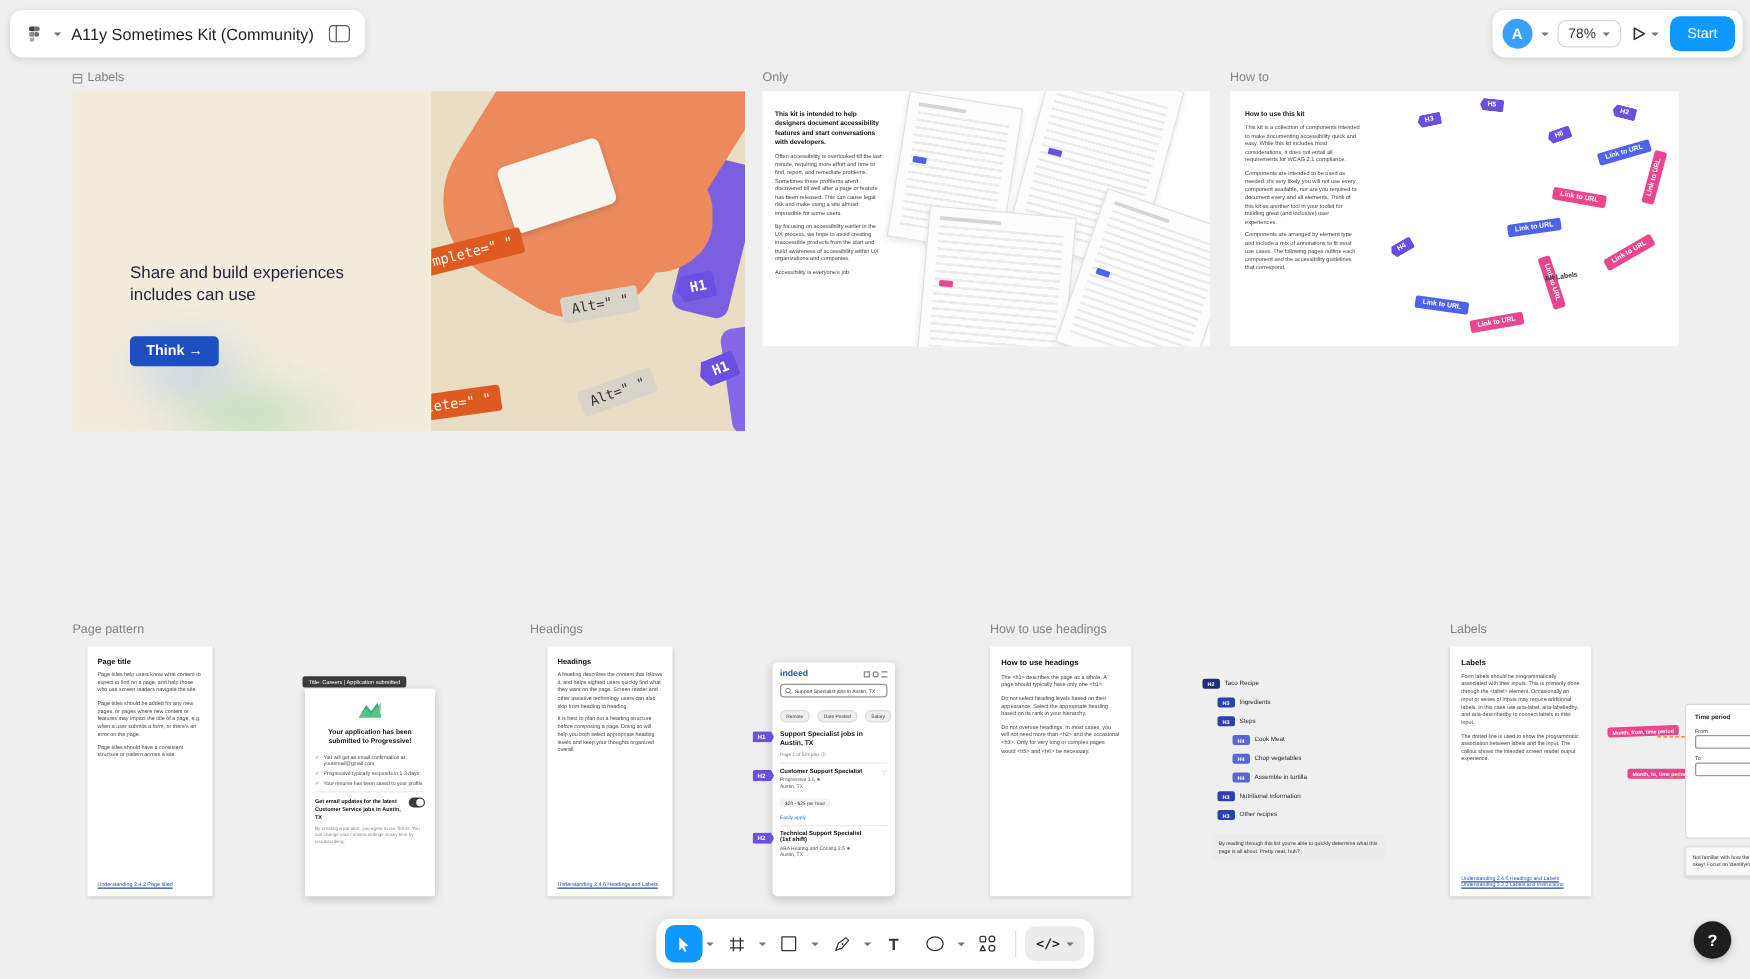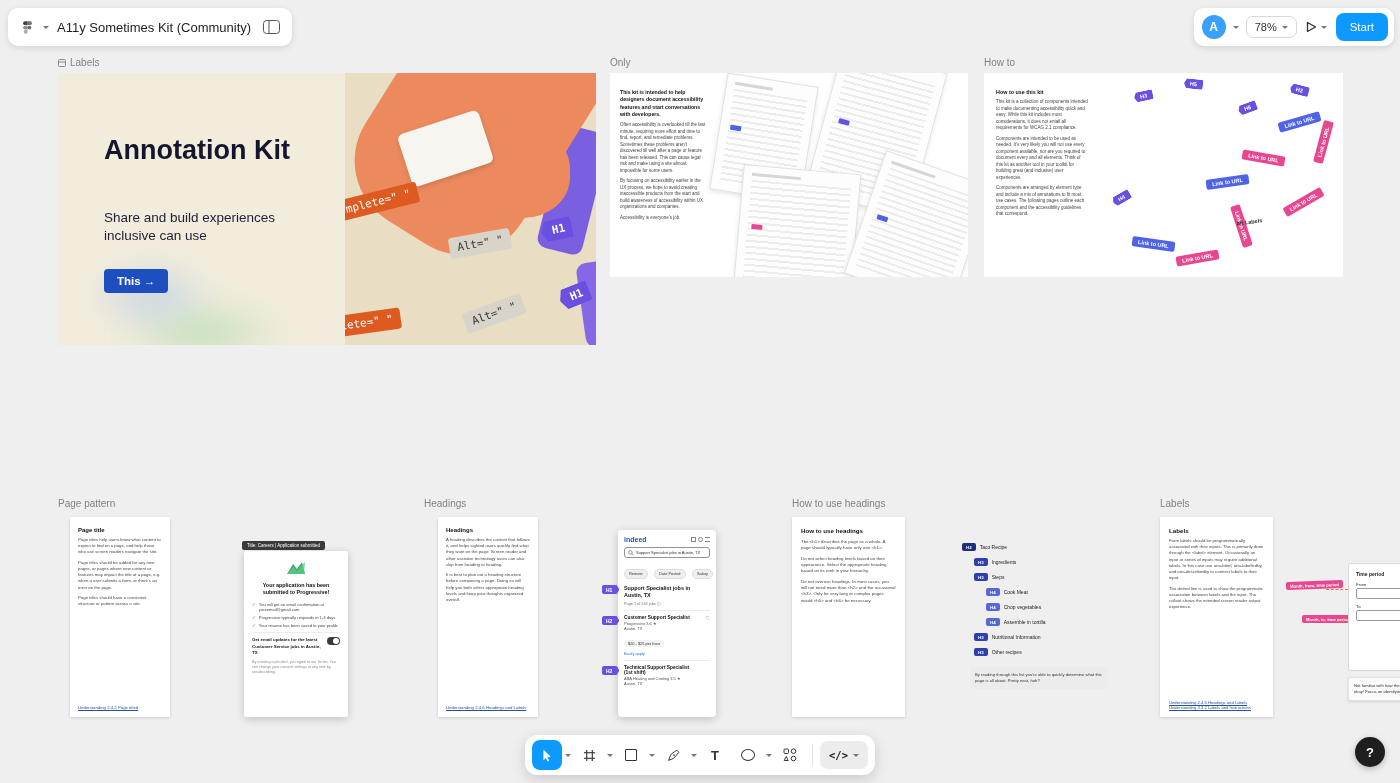--- a/index.html
+++ b/index.html
@@ -77,27 +77,26 @@
       <rect x="0.5" y="0.5" width="7" height="7" rx="1" fill="none" stroke="#8a8a8a"></rect>
       <line x1="0.5" y1="3" x2="7.5" y2="3" stroke="#8a8a8a"></line>
     </svg>
   <span>Labels</span>
 </div>
 <div class="frame" style="left:58px;top:73px;width:538px;height:272px;background:#f2ecdc">
   <div class="abs" style="left:60px;top:225px;width:170px;height:70px;border-radius:50%;background:radial-gradient(closest-side,#9ed6a0,transparent);filter:blur(14px);opacity:.6"></div>
   <div class="abs" style="left:28px;top:185px;width:130px;height:75px;border-radius:50%;background:radial-gradient(closest-side,#9fc2ef,transparent);filter:blur(14px);opacity:.55"></div>
 
   <div class="abs" style="left:46px;top:62px;font-size:27px;font-weight:700;color:#15152e;line-height:1.18">
-    <div>Annotation Kit</div>
   </div>
   <div class="abs" style="left:46px;top:136px;font-size:13.5px;color:#22223a;line-height:1.3">
     <div>Share and build experiences</div>
-    <div>inclusive can use</div>
-  </div>
-  <div class="abs" style="left:46px;top:196px;background:#1d4fc0;color:#fff;font-size:11.5px;font-weight:600;padding:6px 13px;border-radius:4px;cursor:pointer">This →</div>
+    <div>includes can use</div>
+  </div>
+  <div class="abs" style="left:46px;top:196px;background:#1d4fc0;color:#fff;font-size:11.5px;font-weight:600;padding:6px 13px;border-radius:4px;cursor:pointer">Think →</div>
 
   <div class="abs" style="left:287px;top:0;width:251px;height:272px;background:#e9ddc3;overflow:hidden">
     <div class="abs" style="left:205px;top:55px;width:46px;height:125px;background:#7a5fe0;border-radius:10px;transform:rotate(14deg)"></div>
     <div class="abs" style="left:236px;top:188px;width:42px;height:85px;background:#8568e6;border-radius:10px;transform:rotate(-8deg)"></div>
     <div class="abs" style="left:42px;top:-95px;width:185px;height:275px;background:#ec8a5e;border-radius:70px;transform:rotate(32deg)"></div>
     <div class="abs" style="left:120px;top:55px;width:105px;height:90px;background:#ec8a5e;border-radius:45%"></div>
     <div class="abs" style="left:58px;top:48px;width:85px;height:55px;background:#f7f5f0;border-radius:6px;transform:rotate(-18deg);box-shadow:0 2px 5px rgba(0,0,0,.15)"></div>
 
     <span class="tagbase" style="left:-8px;top:118px;transform:rotate(-14deg);background:#dd5a20;color:#fff;font-size:11px;padding:4px 8px">mplete=" "</span>
     <span class="tagbase" style="left:-26px;top:240px;transform:rotate(-8deg);background:#dd5a20;color:#fff;font-size:11px;padding:4px 8px">mplete=" "</span>

